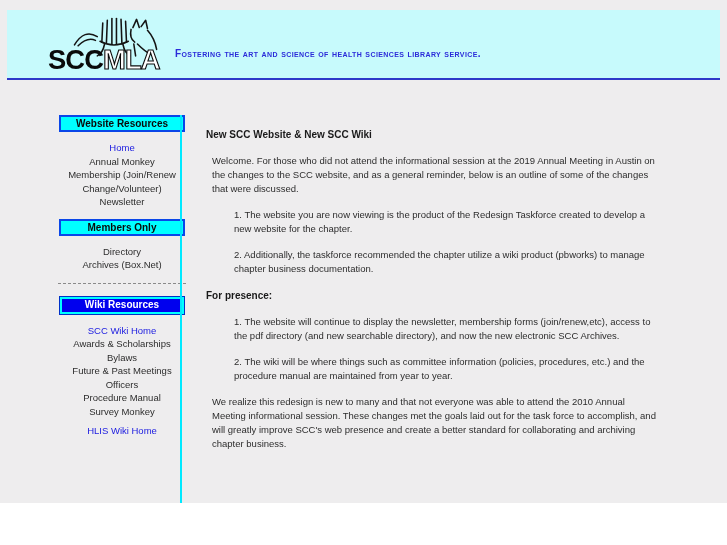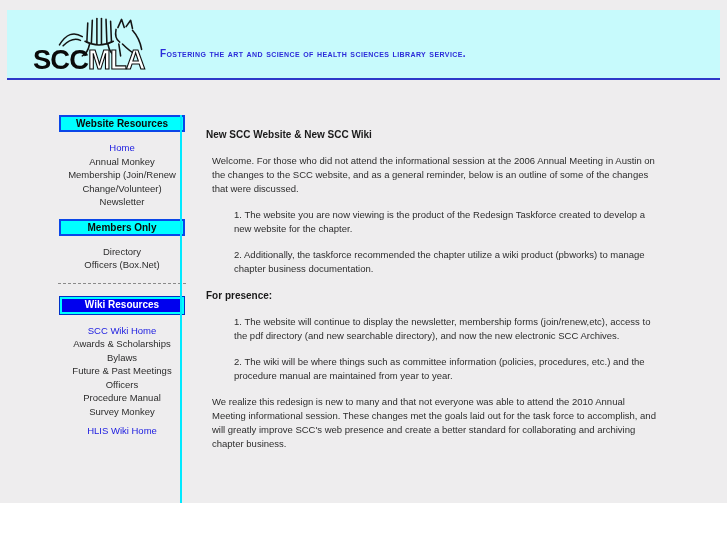--- a/index.html
+++ b/index.html
@@ -2,21 +2,21 @@
 <html><head>
 <meta charset="utf-8">
 <style>
   * { margin:0; padding:0; box-sizing:border-box; }
   html,body { width:727px; height:545px; background:#ffffff; font-family:"Liberation Sans", sans-serif; }
   .page { width:727px; height:503px; background:#EEEDEE; overflow:hidden; padding-top:10px; }
 
   
   .banner { margin:0 7px; height:70px; background:#C7FAFC; border-bottom:2px solid #2E38C8;
             display:flex; align-items:flex-start; }
-  .logo-wrap { margin-left:26px; margin-top:3px; width:115px; height:62px;text-align:center; }
+  .logo-wrap { margin-left:41px; margin-top:3px; width:115px; height:62px;text-align:center; }
   .tagline { margin-left:12px; margin-top:38px; font-variant:small-caps; font-weight:bold;
              font-size:10px; letter-spacing:0.4px; color:#2B2BD9; }
 
   
   .columns { display:flex; margin-top:35px; height:388px; align-items:stretch; }
   .sidebar { width:180px; flex:none; }
   .side-inner { width:150px; margin-left:47px; text-align:center; }
   .vdivider { width:2px; flex:none; background:#00E9FF; }
   .content { width:470px; padding-left:24px; padding-top:13px; flex:none; }
 
@@ -88,21 +88,21 @@
       <div class="side-inner">
         <div class="side-box">Website Resources</div>
         <a class="side-link blue">Home</a>
         <a class="side-link">Annual Monkey</a>
         <a class="side-link">Membership (Join/Renew Change/Volunteer)</a>
         <a class="side-link">Newsletter</a>
 
         <div class="gap-md"></div>
         <div class="side-box">Members Only</div>
         <a class="side-link">Directory</a>
-        <a class="side-link">Officers (Box.Net)</a>
+        <a class="side-link">Archives (Box.Net)</a>
 
         <div class="dashes"></div>
 
         <div class="side-box blue">Wiki Resources</div>
         <a class="side-link blue">SCC Wiki Home</a>
         <a class="side-link">Awards &amp; Scholarships</a>
         <a class="side-link">Bylaws</a>
         <a class="side-link">Future &amp; Past Meetings</a>
         <a class="side-link">Officers</a>
         <a class="side-link">Procedure Manual</a>
@@ -110,21 +110,21 @@
 
         <div class="gap-sm"></div>
         <a class="side-link blue">HLIS Wiki Home</a>
       </div>
     </div>
 
     <div class="vdivider"></div>
 
     <div class="content">
       <h3>New SCC Website &amp; New SCC Wiki</h3>
-      <p class="lead">Welcome. For those who did not attend the informational session at the 2006 Annual Meeting in Austin on the changes to the SCC website, and as a general reminder, below is an outline of some of the changes that were discussed.</p>
+      <p class="lead">Welcome. For those who did not attend the informational session at the 2019 Annual Meeting in Austin on the changes to the SCC website, and as a general reminder, below is an outline of some of the changes that were discussed.</p>
       <p class="numbered">1. The website you are now viewing is the product of the Redesign Taskforce created to develop a new website for the chapter.</p>
       <p class="numbered">2. Additionally, the taskforce recommended the chapter utilize a wiki product (pbworks) to manage chapter business documentation.</p>
       <h3>For presence:</h3>
       <p class="numbered">1. The website will continue to display the newsletter, membership forms (join/renew,etc), access to the pdf directory (and new searchable directory), and now the new electronic SCC Archives.</p>
       <p class="numbered">2. The wiki will be where things such as committee information (policies, procedures, etc.) and the procedure manual are maintained from year to year.</p>
       <p class="lead">We realize this redesign is new to many and that not everyone was able to attend the 2010 Annual Meeting informational session. These changes met the goals laid out for the task force to accomplish, and will greatly improve SCC's web presence and create a better standard for collaborating and archiving chapter business.</p>
     </div>
 
   </div>
 </div>

